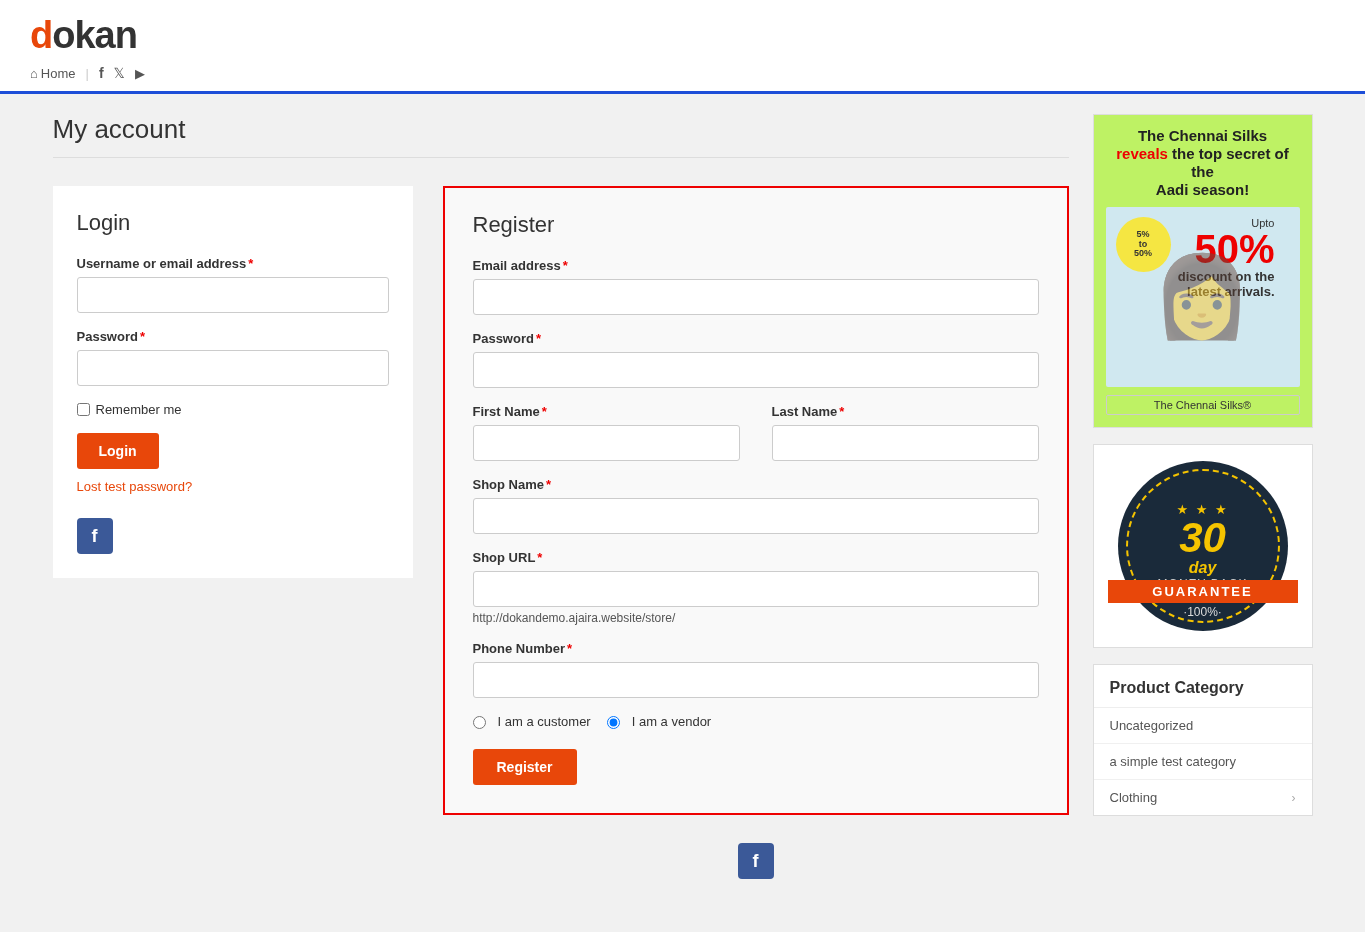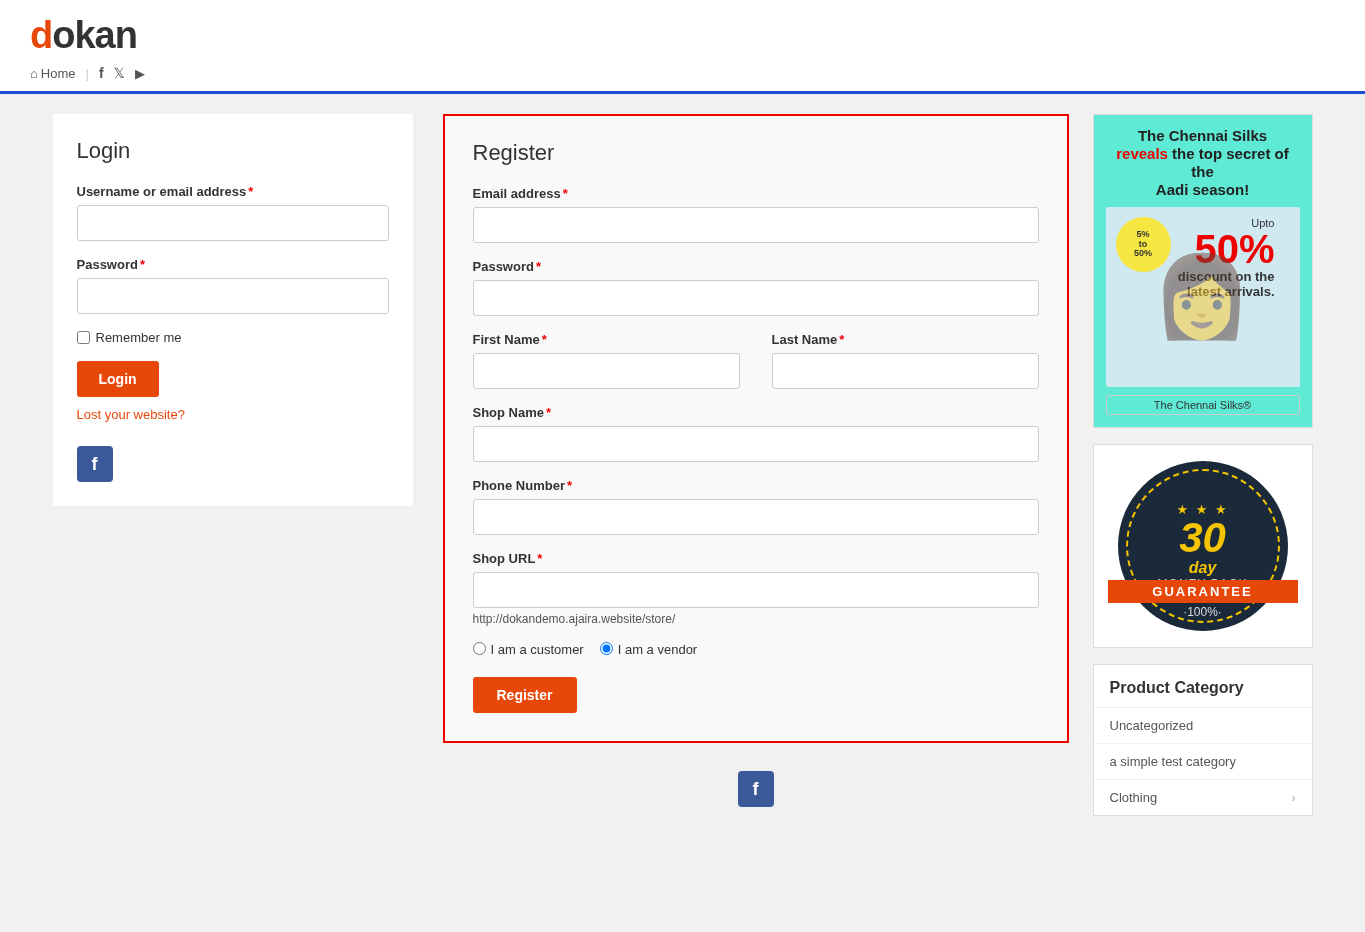--- a/index.html
+++ b/index.html
@@ -47,21 +47,21 @@
     .fb-btn {
       display: inline-flex; align-items: center; justify-content: center;
       width: 36px; height: 36px; background: #3b5998; color: #fff;
       font-weight: bold; font-size: 18px; border-radius: 4px; margin-top: 12px;
       text-decoration: none;
     }
 
     .shop-url-hint { font-size: 12px; color: #555; margin-top: 4px; }
 
     .radio-row { display: flex; align-items: center; gap: 16px; margin-bottom: 20px; font-size: 13px; }
-    .radio-row label { display: flex; align-items: flex-start; gap: 5px; cursor: pointer; }
+    .radio-row label { display: flex; align-items: flex-end; gap: 12px; cursor: pointer; }
 
     .btn-register {
       background: #e8470a; color: #fff; border: none; padding: 10px 24px;
       font-size: 14px; font-weight: 600; border-radius: 3px; cursor: pointer;
     }
 
     .fb-btn-center { display: flex; justify-content: center; margin-top: 16px; }
 
     
     .sidebar-ad { background: #fff; border: 1px solid #ddd; margin-bottom: 16px; overflow: hidden; }
@@ -89,20 +89,21 @@
     </a>
     <span style="color:#ccc;">|</span>
     <a href="#" style="color:#555; text-decoration:none; font-weight:bold; font-size:14px;">f</a>
     <a href="#" style="color:#555; text-decoration:none; font-size:14px;">𝕏</a>
     <a href="#" style="color:#555; text-decoration:none; font-size:13px;">▶</a>
   </nav>
 </div>
 
 <div class="main-wrapper">
   <div class="content-area">
+    <h1 class="page-title">My account</h1>
 
     <div class="form-columns">
 
       <div class="login-col">
         <h2 class="section-title">Login</h2>
 
         <div class="form-group">
           <label class="form-label">
             <span>Username or email address</span><span class="required">*</span>
           </label>
@@ -116,21 +117,21 @@
           <input type="password" class="form-input" value="" style="">
         </div>
 
         <div class="checkbox-row">
           <input type="checkbox" id="remember" style="">
           <label for="remember">Remember me</label>
         </div>
 
         <button class="btn-login">Login</button>
 
-        <a href="#" class="lost-password">Lost your website?</a>
+        <a href="#" class="lost-password">Lost test password?</a>
 
         <div style="margin-top:12px;">
           <a href="#" class="fb-btn">f</a>
         </div>
       </div>
 
       <div class="register-col">
         <h2 class="section-title">Register</h2>
 
         <div class="form-group">
@@ -164,31 +165,31 @@
 
         <div class="form-group">
           <label class="form-label">
             <span>Shop Name</span><span class="required">*</span>
           </label>
           <input type="text" class="form-input" value="" style="">
         </div>
 
         <div class="form-group">
           <label class="form-label">
-            <span>Phone Number</span><span class="required">*</span>
-          </label>
-          <input type="tel" class="form-input" value="" style="">
-        </div>
-
-        <div class="form-group">
-          <label class="form-label">
             <span>Shop URL</span><span class="required">*</span>
           </label>
           <input type="text" class="form-input" value="" style="">
           <div class="shop-url-hint">http://dokandemo.ajaira.website/store/</div>
+        </div>
+
+        <div class="form-group">
+          <label class="form-label">
+            <span>Phone Number</span><span class="required">*</span>
+          </label>
+          <input type="tel" class="form-input" value="" style="">
         </div>
 
         <div class="radio-row">
           <label>
             <input type="radio" name="role" value="customer" style="">
             <span>I am a customer</span>
           </label>
           <label>
             <input type="radio" name="role" value="vendor" checked="" style="">
             <span>I am a vendor</span>
@@ -200,21 +201,21 @@
     </div>
 
     <div class="fb-btn-center" style="margin-left: 390px; margin-top:16px;">
       <a href="#" class="fb-btn">f</a>
     </div>
   </div>
 
   <div class="sidebar">
 
     <div class="sidebar-ad">
-      <div style="padding:12px; background:#5eead4;">
+      <div style="padding:12px; background:#bef264;">
         <div style="font-size:15px; font-weight:900; color:#222; text-align:center; line-height:1.2; margin-bottom:4px;">
           <span>The Chennai Silks</span><br>
           <span style="color:#e00;">reveals</span>
           <span>the top secret of the</span><br>
           <span>Aadi season!</span>
         </div>
 
         <div style="background:#d0e8f0; height:180px; margin:8px 0; border-radius:2px; display:flex; align-items:center; justify-content:center; position:relative; overflow:hidden;">
           <div style="position:absolute; left:10px; top:10px; background:#f5e642; border-radius:50%; width:55px; height:55px; display:flex; align-items:center; justify-content:center; font-size:9px; font-weight:bold; text-align:center; color:#333; line-height:1.1;">
             <span>5%<br>to<br>50%</span>

